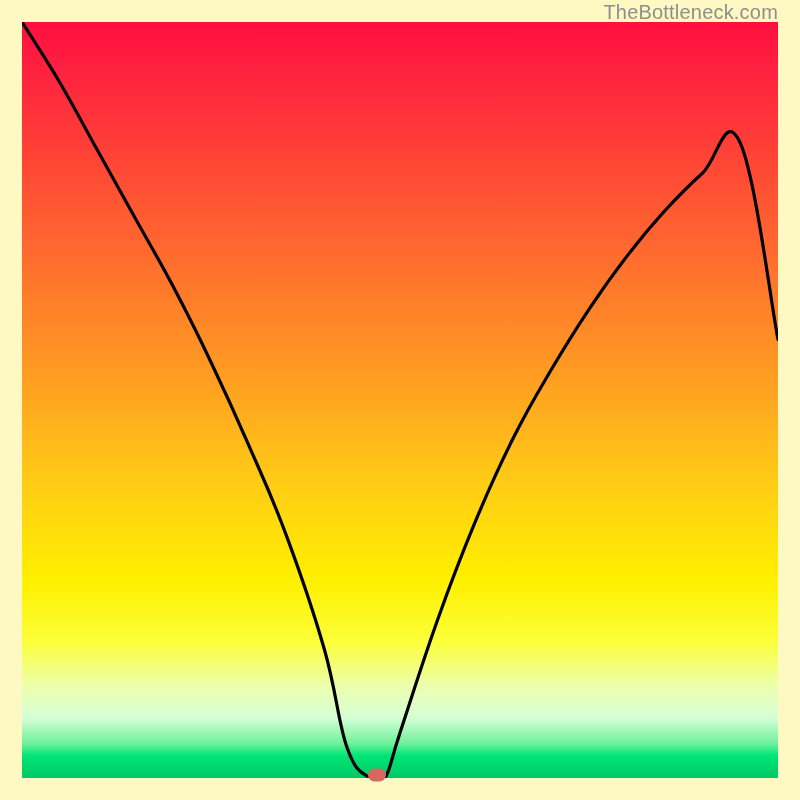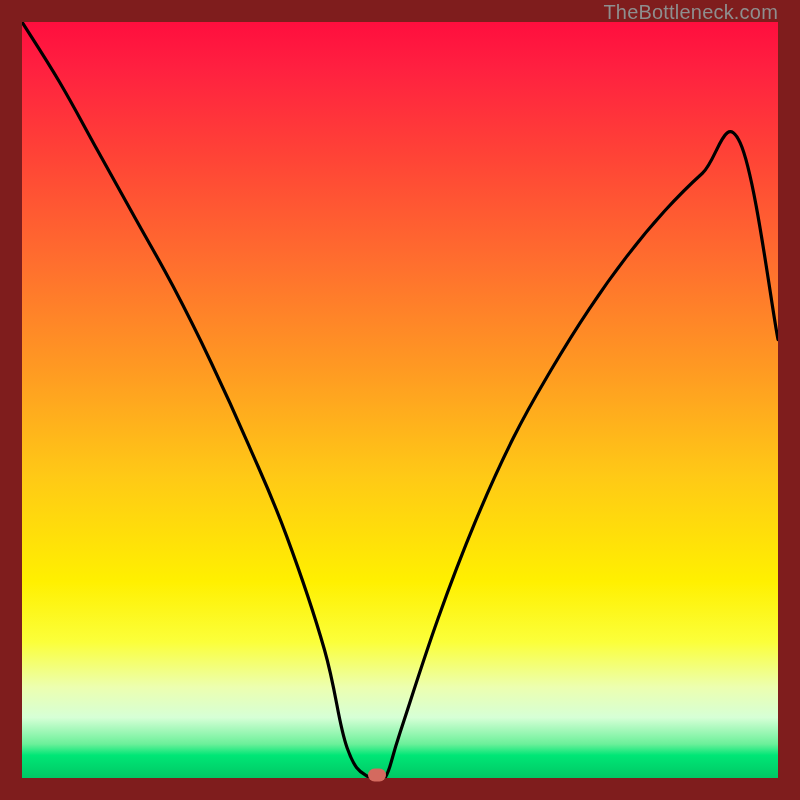--- a/index.html
+++ b/index.html
@@ -10,21 +10,21 @@
     background: #000;
     overflow: hidden;
     font-family: Arial, Helvetica, sans-serif;
   }
   .frame {
     position: absolute;
     top: 0;
     left: 0;
     width: 800px;
     height: 800px;
-    background: #7f1d1d;
+    background: #fef9c3;
   }
   .plot-area {
     position: absolute;
     top: 22px;
     left: 22px;
     width: 756px;
     height: 756px;
     background: linear-gradient(to bottom,
       #ff0e3e 0%,
       #ff2040 6%,

